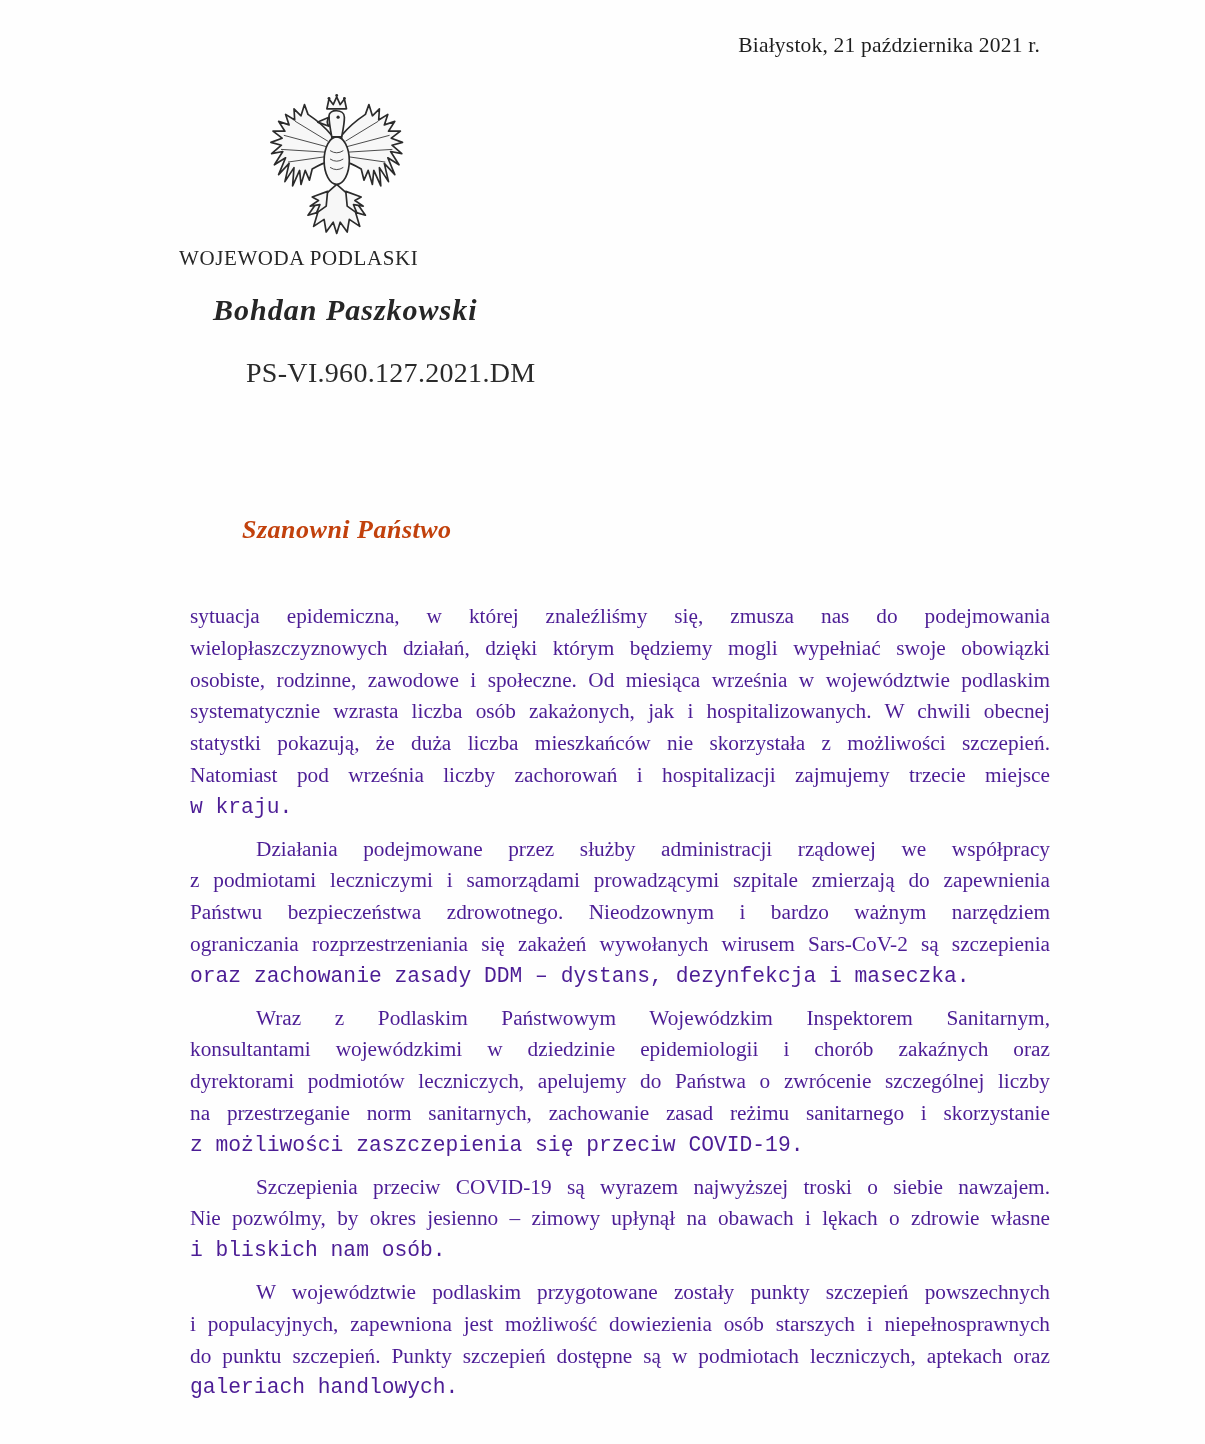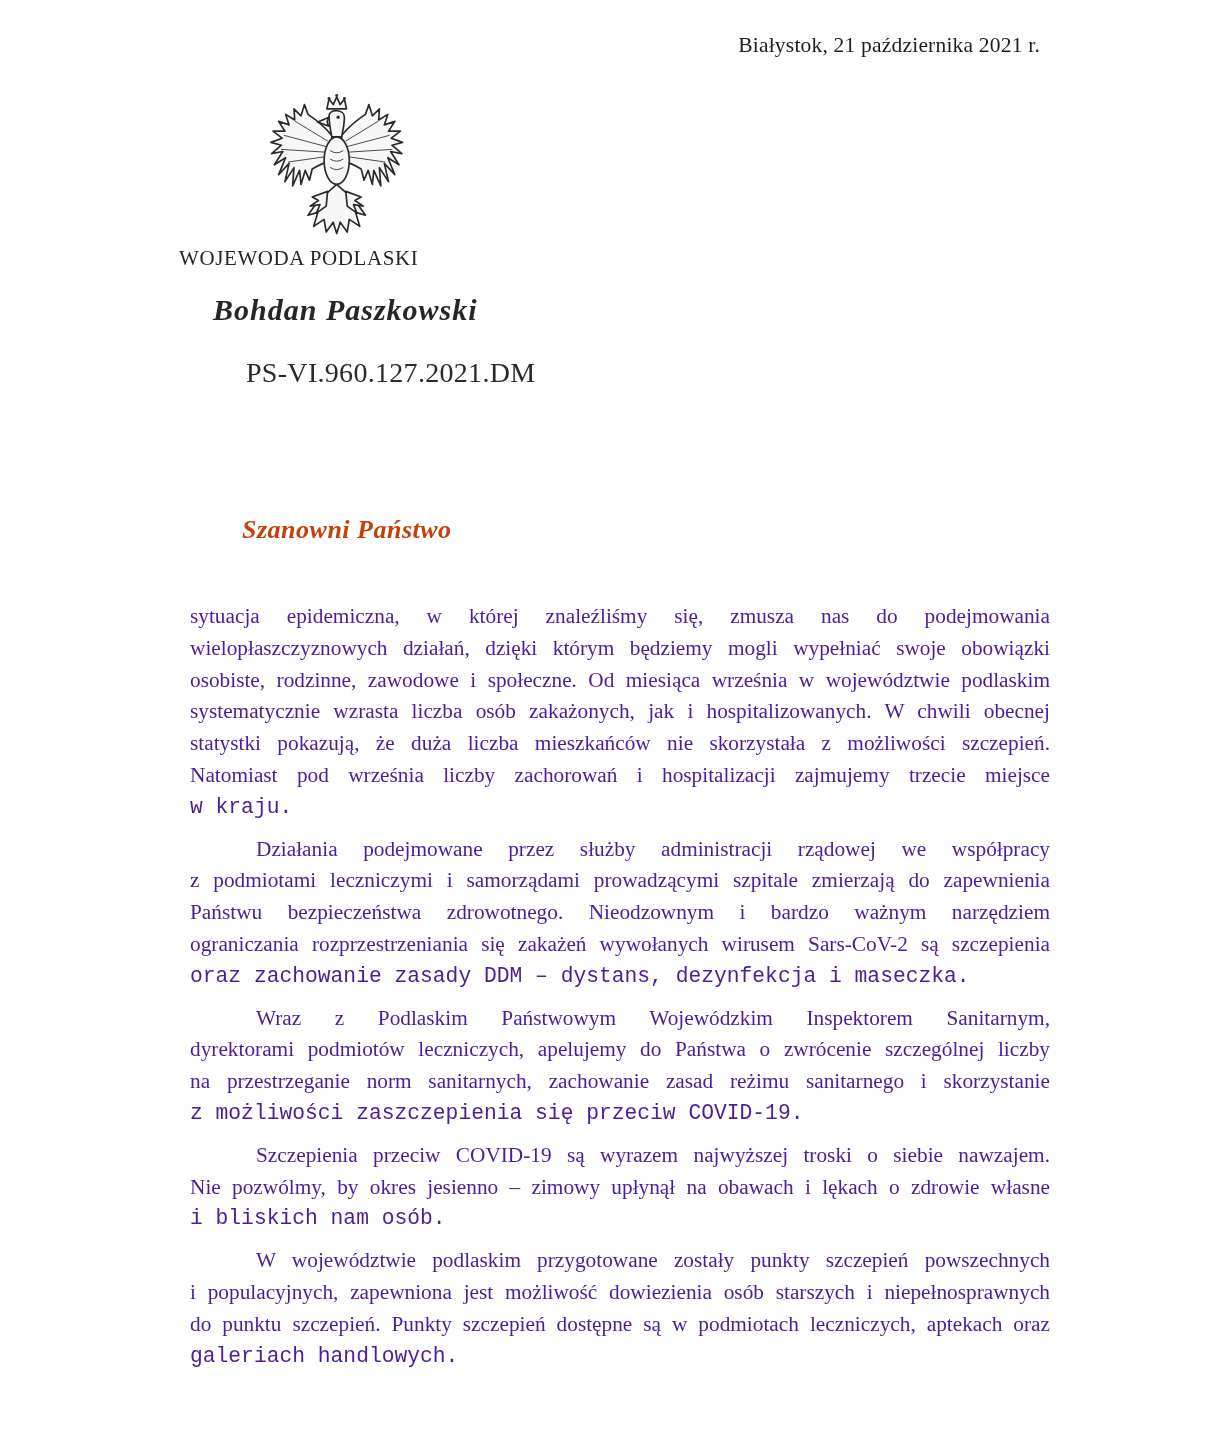--- a/index.html
+++ b/index.html
@@ -131,20 +131,21 @@
       </div>
       <div class="para">
         <div class="line line-indent">Działania podejmowane przez służby administracji rządowej we współpracy</div>
         <div class="line">z podmiotami leczniczymi i samorządami prowadzącymi szpitale zmierzają do zapewnienia</div>
         <div class="line">Państwu bezpieczeństwa zdrowotnego. Nieodzownym i bardzo ważnym narzędziem</div>
         <div class="line">ograniczania rozprzestrzeniania się zakażeń wywołanych wirusem Sars-CoV-2 są szczepienia</div>
         <div class="line line-last">oraz zachowanie zasady DDM – dystans, dezynfekcja i maseczka.</div>
       </div>
       <div class="para">
         <div class="line line-indent">Wraz z Podlaskim Państwowym Wojewódzkim Inspektorem Sanitarnym,</div>
+        <div class="line">konsultantami wojewódzkimi w dziedzinie epidemiologii i chorób zakaźnych oraz</div>
         <div class="line">dyrektorami podmiotów leczniczych, apelujemy do Państwa o zwrócenie szczególnej liczby</div>
         <div class="line">na przestrzeganie norm sanitarnych, zachowanie zasad reżimu sanitarnego i skorzystanie</div>
         <div class="line line-last">z możliwości zaszczepienia się przeciw COVID-19.</div>
       </div>
       <div class="para">
         <div class="line line-indent">Szczepienia przeciw COVID-19 są wyrazem najwyższej troski o siebie nawzajem.</div>
         <div class="line">Nie pozwólmy, by okres jesienno – zimowy upłynął na obawach i lękach o zdrowie własne</div>
         <div class="line line-last">i bliskich nam osób.</div>
       </div>
       <div class="para">

